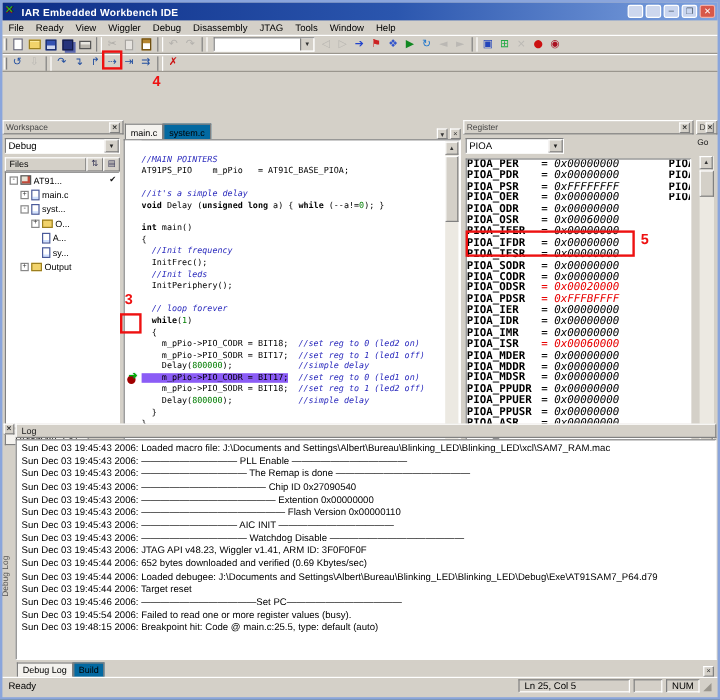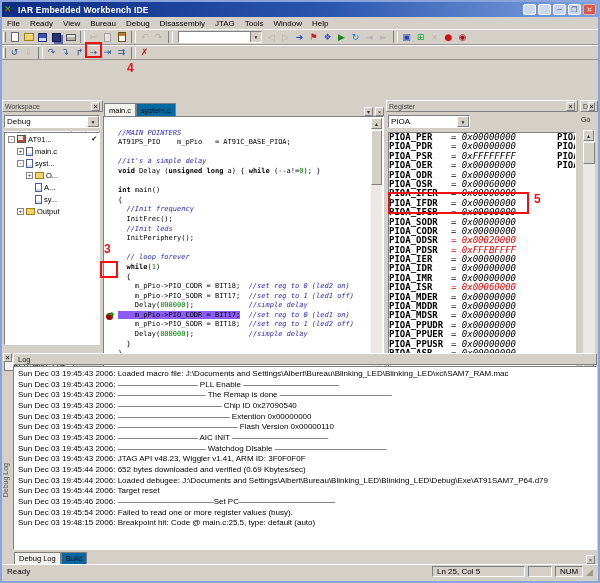--- a/index.html
+++ b/index.html
@@ -79,21 +79,21 @@
   .tab.active{background:#f4f2ee;}
 
   
   #workspace{left:2px;width:101px;height:292px;}
   #ws-combo{left:2px;top:15px;width:96px;}
   #files-header{position:absolute;left:2px;top:31px;width:96px;height:12px;display:flex;}
   #files-header .fh{font-size:7.5px;padding:0 3px;flex:1;background:#d4d0c8;
     border:1px solid;border-color:#fff #808080 #808080 #fff;}
   #files-header .fhbtn{width:14px;font-size:7px;text-align:center;background:#d4d0c8;
     border:1px solid;border-color:#fff #808080 #808080 #fff;color:#335;}
-  #wtree{position:absolute;left:2px;top:32px;width:96px;height:213px;}
+  #wtree{position:absolute;left:2px;top:43px;width:96px;height:213px;}
   .trow{height:12px;display:flex;align-items:center;font-size:7.5px;white-space:nowrap;}
   .expander{width:7px;height:7px;border:1px solid #888;background:#fff;font:6px/5px "Liberation Sans",sans-serif;
     text-align:center;color:#333;margin-right:2px;flex:none;}
   .expander-space{width:9px;flex:none;}
   .ti{margin-right:2px;flex:none;}
   .ti-proj{width:9px;height:8px;background:#e8e4d8;border:1px solid #555;
     box-shadow:inset -2px -2px #c04a3a;}
   .ti-file{width:7px;height:9px;background:#fff;border:1px solid #4a5a9a;
     box-shadow:inset 0 -2px #cfe0ff;}
   .ti-folder{width:9px;height:7px;background:#f2d36b;border:1px solid #9c7f1f;}
@@ -201,21 +201,21 @@
     <span class="tb-btn pale">&nbsp;</span>
     <span class="tb-btn">─</span>
     <span class="tb-btn">❐</span>
     <span class="tb-btn close">✕</span>
   </div>
 
   <div id="menubar">
       <span class="mi">File</span>
       <span class="mi">Ready</span>
       <span class="mi">View</span>
-      <span class="mi">Bureau</span>
+      <span class="mi">Wiggler</span>
       <span class="mi">Debug</span>
       <span class="mi">Disassembly</span>
       <span class="mi">JTAG</span>
       <span class="mi">Tools</span>
       <span class="mi">Window</span>
       <span class="mi">Help</span>
     </div>
 
   <div class="toolbar" id="toolbar-main">
     <span class="thandle"></span>

